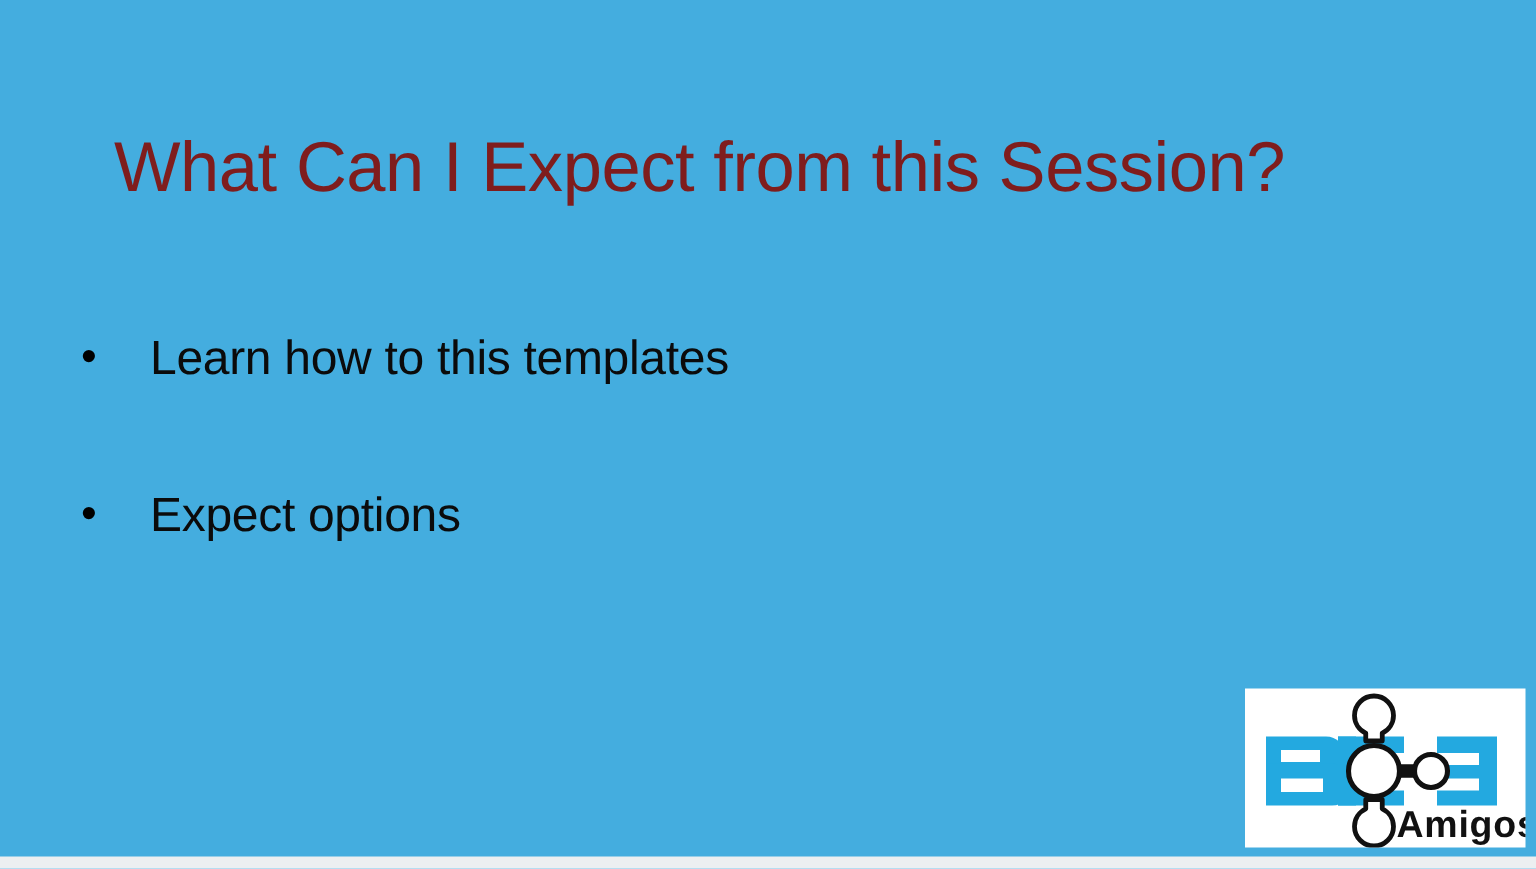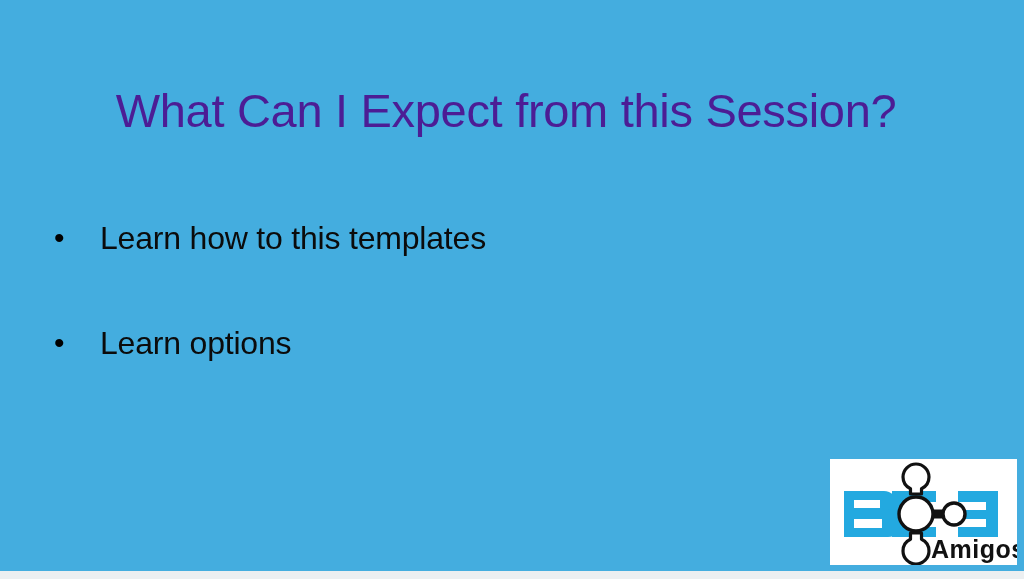--- a/index.html
+++ b/index.html
@@ -31,27 +31,26 @@
     top: 571px;
     width: 1024px;
     height: 8px;
     background: #eceff1;
   }
   #slide-title {
     position: absolute;
     left: 76px;
     top: 52px;
     width: 860px;
-    color: #4c1d95;
+    color: #7f1d1d;
     font-size: 47px;
     font-weight: 400;
     letter-spacing: -0.3px;
     line-height: 1.18;
     white-space: nowrap;
-    text-align: center;
   }
   #bullet-list {
     position: absolute;
     left: 46px;
     top: 212px;
     width: 740px;
     list-style: none;
     margin: 0;
     padding: 0;
   }
@@ -103,21 +102,21 @@
 
   <h1 id="slide-title">What Can I Expect from this Session?</h1>
 
   <ul id="bullet-list">
     <li class="bullet-row">
       <span class="bullet-marker">•</span>
       <span class="bullet-text">Learn how to this templates</span>
     </li>
     <li class="bullet-row">
       <span class="bullet-marker">•</span>
-      <span class="bullet-text">Learn options</span>
+      <span class="bullet-text">Expect options</span>
     </li>
   </ul>
 
   <div id="logo-box">
     <svg id="logo-svg" viewBox="0 0 187 106">
 
       <g>
         <path d="M14 32 H54 a13 13 0 0 1 0 26 H14 Z" fill="#23A9E0"></path>
         <path d="M14 50 H58 a14 14 0 0 1 0 28 H14 Z" fill="#23A9E0"></path>
         <rect x="24" y="41" width="26" height="8" fill="#ffffff"></rect>

